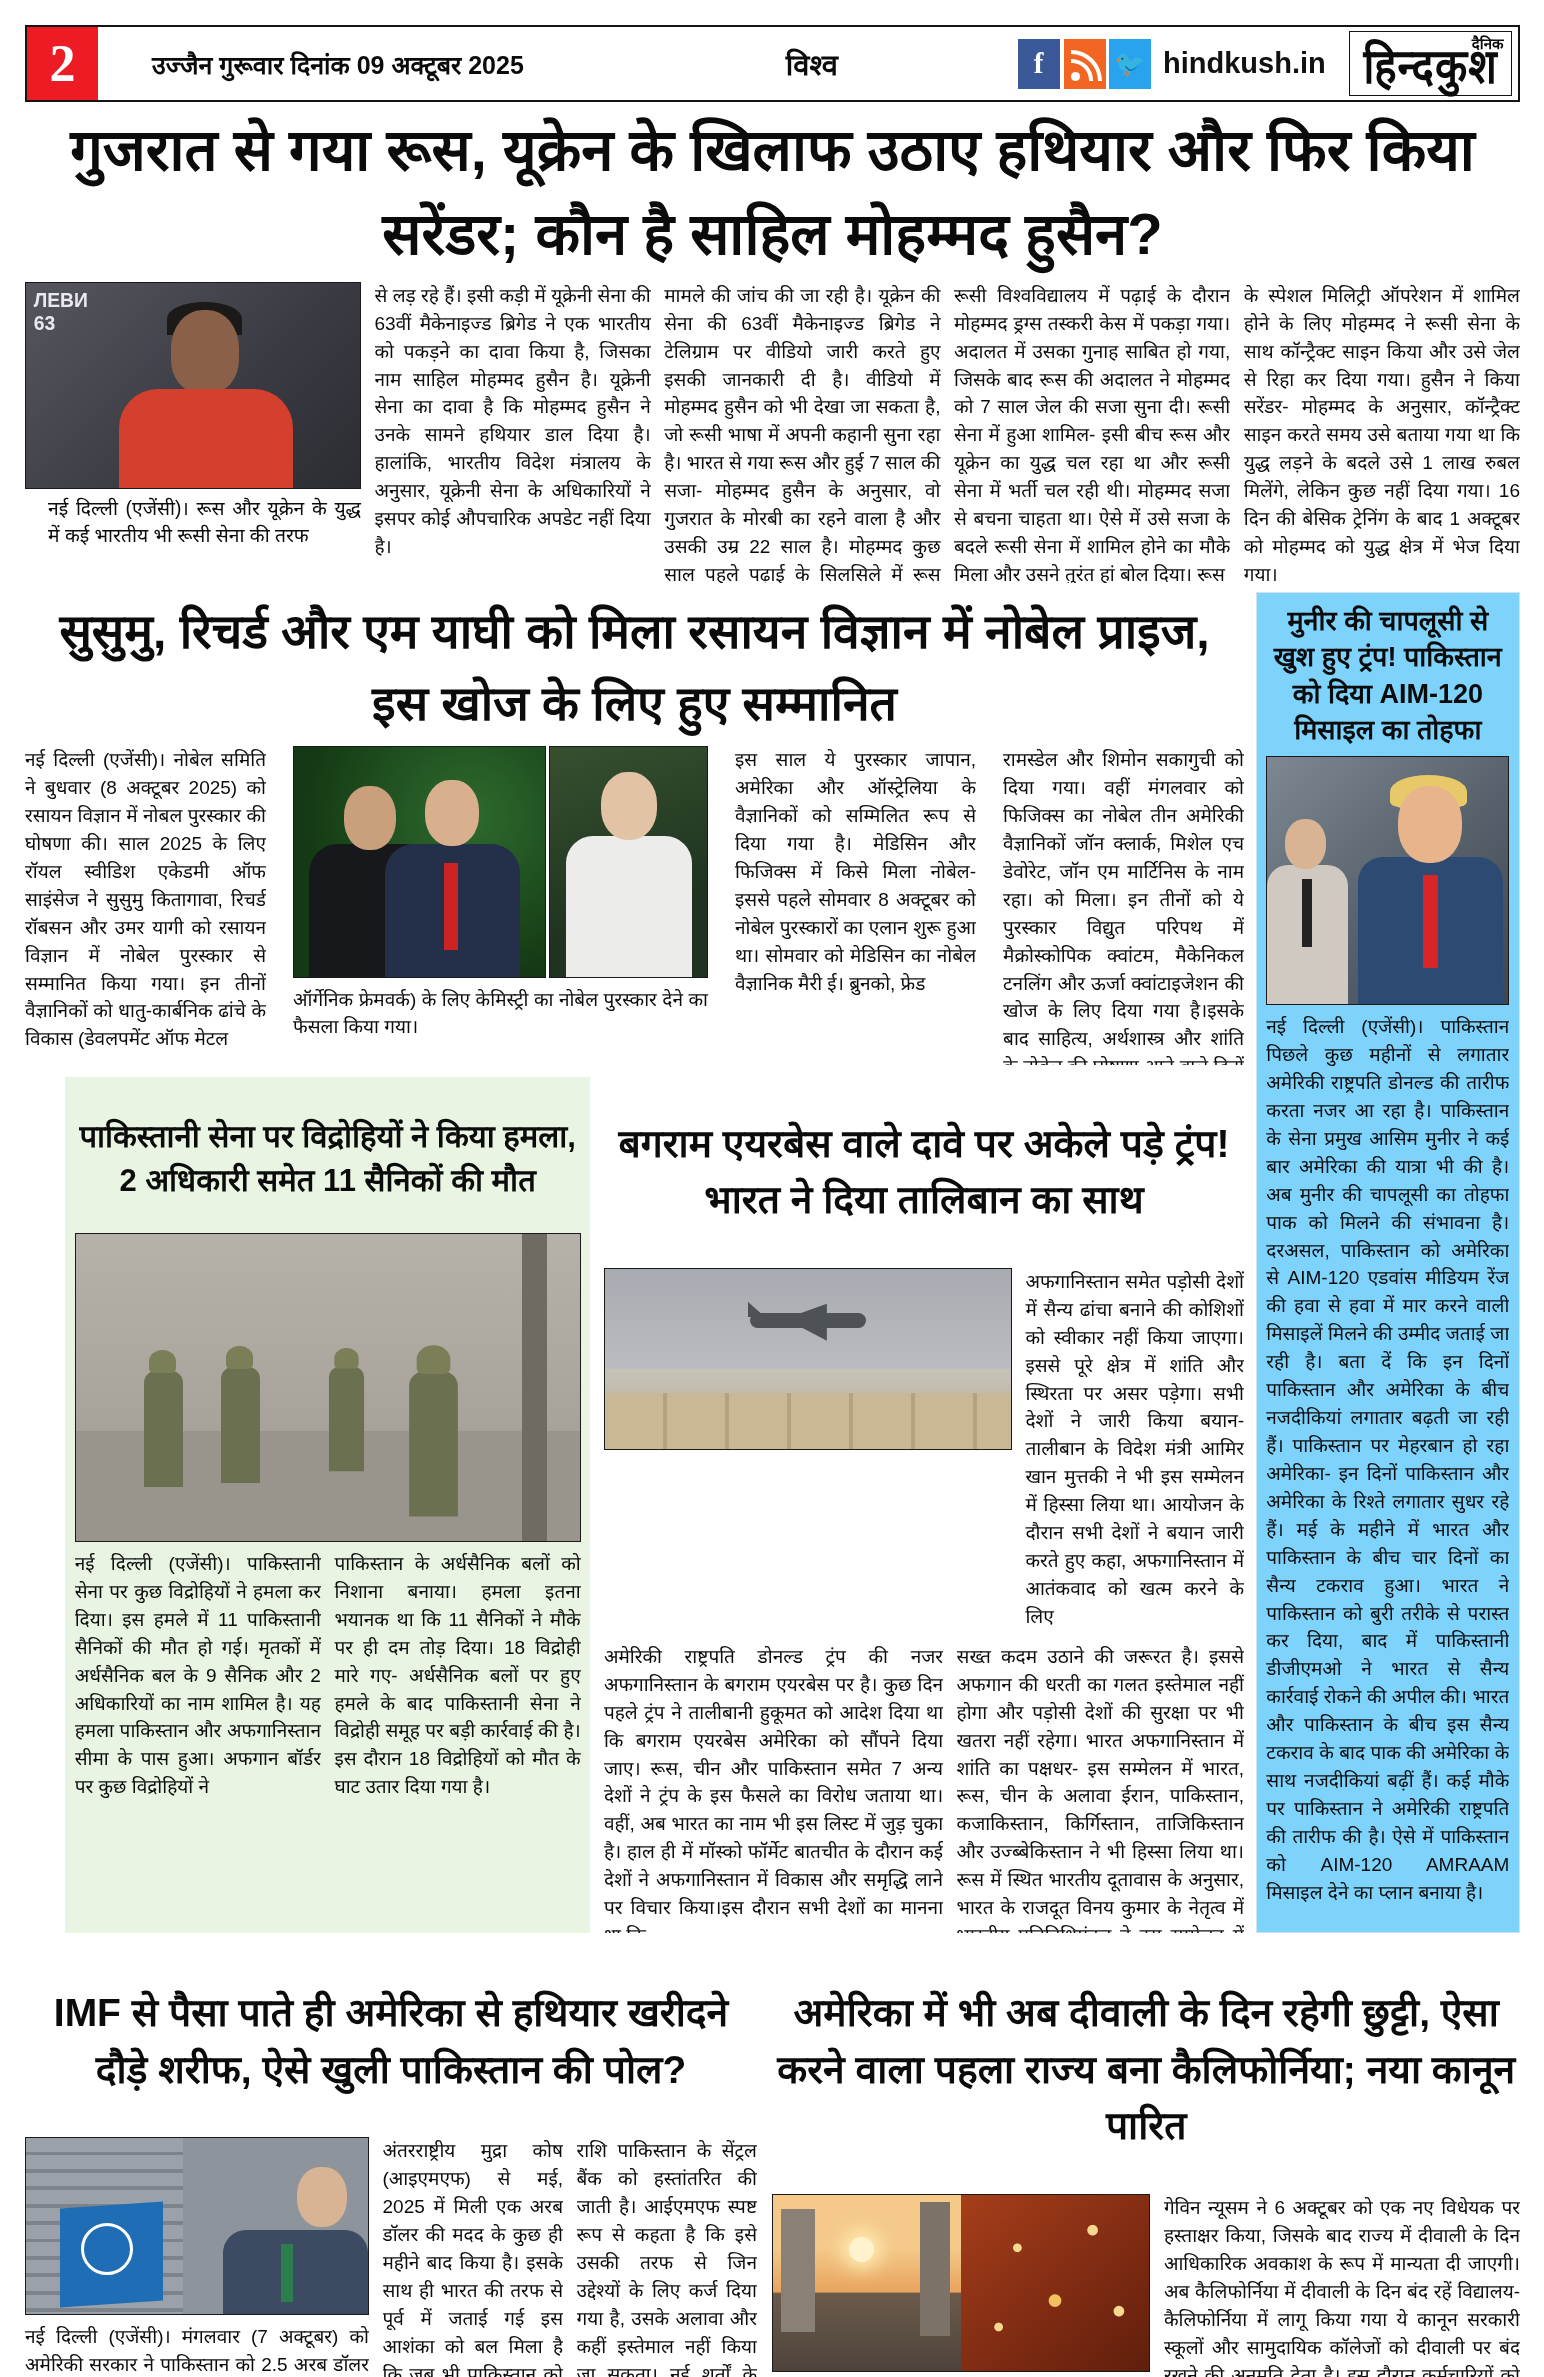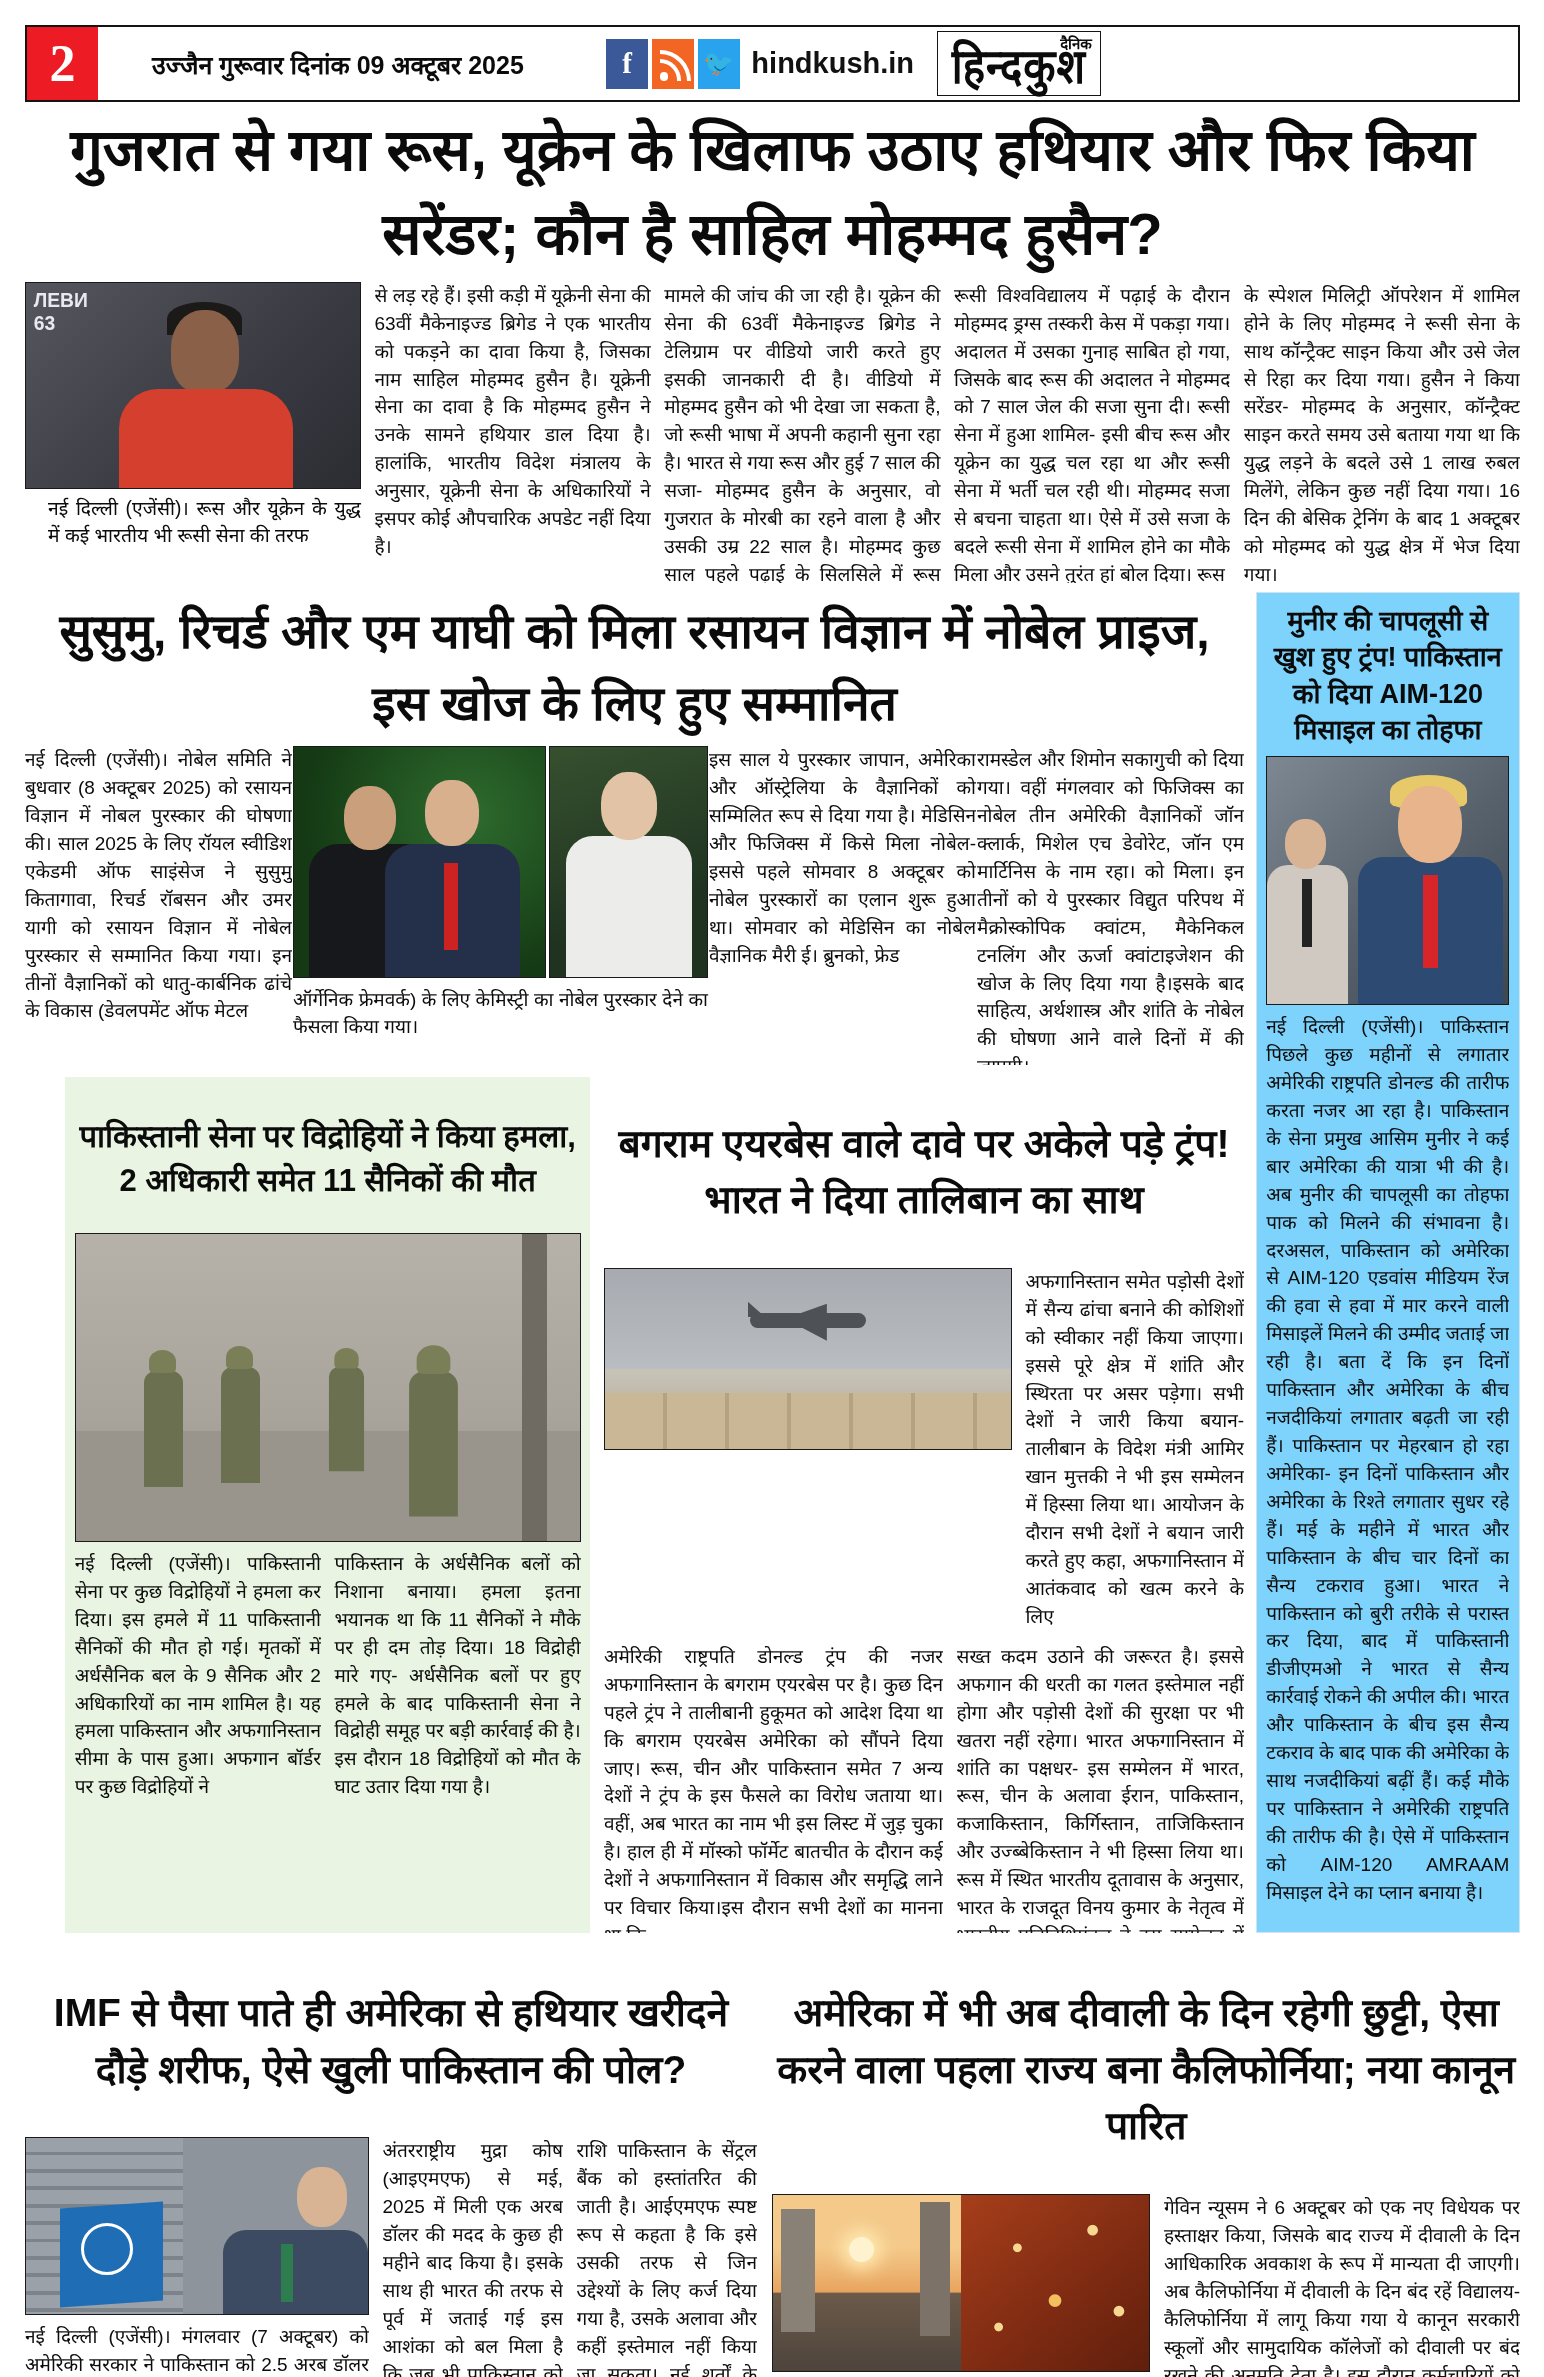--- a/index.html
+++ b/index.html
@@ -42,21 +42,21 @@
   .ph-s1 .ovl{position:absolute;top:5.8px;left:7.7px;color:#e9e9ef;font-weight:bold;font-size:19.3px;line-height:1.2;}
   .ph-s1 .head{position:absolute;left:145px;top:27px;width:68px;height:83px;border-radius:46% 46% 40% 40%;background:#8a6148;}
   .ph-s1 .hair{position:absolute;left:141px;top:19.3px;width:75px;height:33px;border-radius:50% 50% 0 0;background:#1c1a18;}
   .ph-s1 .torso{position:absolute;left:93px;top:106px;width:174px;height:106px;border-radius:39px 39px 0 0;background:#d5402e;}
   .s1-col{flex:1;max-height:301px;overflow:hidden;}
   .s1-cap{margin-top:5.8px;font-weight:normal;font-size:19.3px;line-height:1.4;text-align:justify;margin-left:23px;}
   
   .midrow{display:flex;gap:11.6px;margin-top:9.7px;}
   .leftzone{flex:1;min-width:0;}
   
-  .s2-body{display:flex;gap:1px;margin-top:5.8px;}
+  .s2-body{display:flex;gap:27px;margin-top:5.8px;}
   .s2-col{flex:1;max-height:319px;overflow:hidden;}
   .s2-mid{width:415px;flex:none;}
   .nobel-strip{display:flex;gap:3.9px;}
   .ph-nb1{height:230px;flex:1.6;background:radial-gradient(circle at 70% 30%,#2e6b2e,#143914 70%);}
   .ph-nb1 .m1h{position:absolute;left:50px;top:39px;width:52px;height:64px;border-radius:46%;background:#caa07c;}
   .ph-nb1 .m1t{position:absolute;left:15.4px;top:97px;width:126px;height:135px;border-radius:29px 29px 0 0;background:#17181c;}
   .ph-nb1 .m2h{position:absolute;right:66px;top:33px;width:54px;height:66px;border-radius:46%;background:#d9b08e;}
   .ph-nb1 .m2t{position:absolute;right:25px;top:97px;width:135px;height:135px;border-radius:29px 29px 0 0;background:#24304a;}
   .ph-nb1 .tie{position:absolute;right:87px;top:116px;width:13.5px;height:87px;background:#c22;}
   .ph-nb2{height:230px;flex:1;background:linear-gradient(160deg,#36502f,#1f3320 70%);}
@@ -127,20 +127,21 @@
   .s7-col{flex:1;max-height:454px;overflow:hidden;}
 </style>
 </head>
 <body>
 
 <div class="page">
 
   <div class="hdr">
     <div class="pageno">2</div>
     <div class="dateline">उज्जैन गुरूवार दिनांक 09 अक्टूबर 2025</div>
+    <div class="section">विश्व</div>
     <div class="social">
       <div class="sq fb">f</div>
       <div class="sq rss">
           <span class="a2"></span>
           <span class="a1"></span>
           <span class="dot"></span>
         </div>
       <div class="sq tw">🐦</div>
       <div class="site">hindkush.in</div>
     </div>

